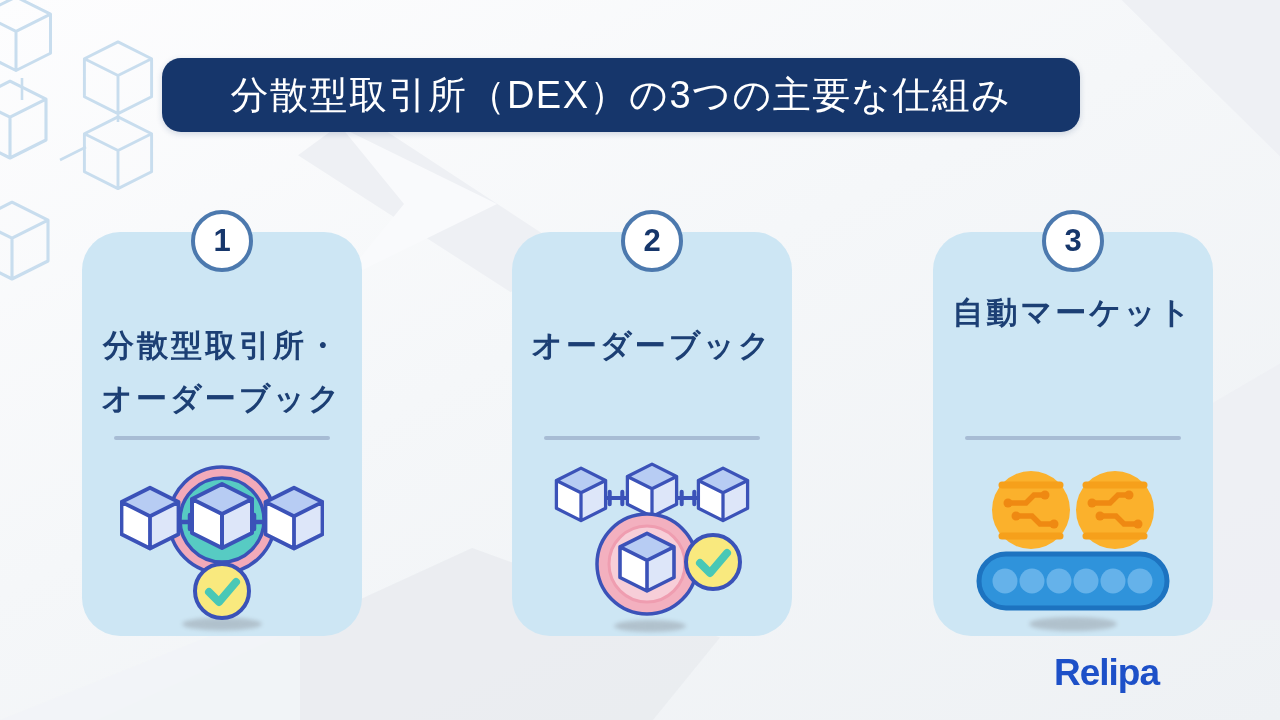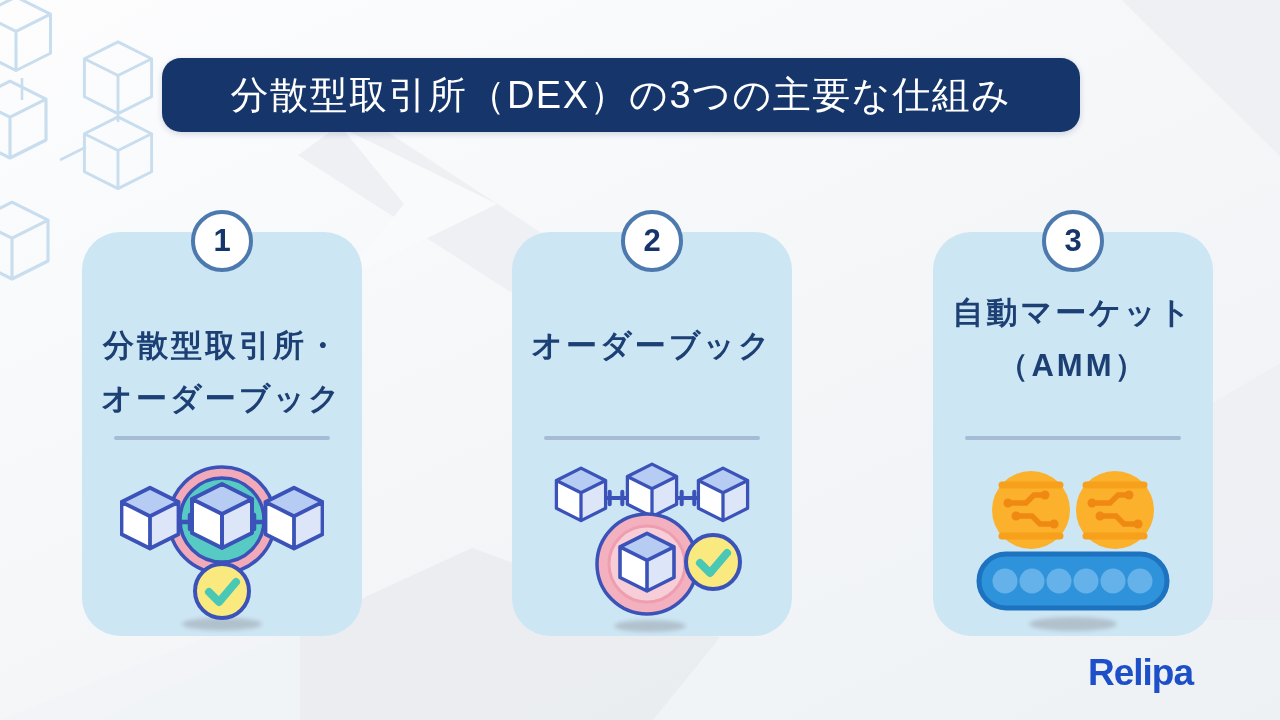--- a/index.html
+++ b/index.html
@@ -50,21 +50,21 @@
   }
   .heading.two-lines{top:87px;}
   .heading.three-lines{top:54px;}
   .divider{
     position:absolute;top:204px;left:50%;transform:translateX(-50%);
     width:216px;height:4px;border-radius:2px;background:#a7bcd4;
   }
   .icon-wrap{position:absolute;top:224px;left:50%;transform:translateX(-50%);}
   
   .logo{
-    position:absolute;left:1088px;top:652px;z-index:3;
+    position:absolute;left:1054px;top:652px;z-index:3;
     color:#1d50c8;font-size:37px;font-weight:800;letter-spacing:-1px;
     font-style:normal;
   }
 </style>
 </head>
 <body>
 
 <svg width="0" height="0" style="position:absolute" aria-hidden="true">
   <defs>
     <filter id="softblur" x="-50%" y="-50%" width="200%" height="200%">
@@ -160,21 +160,20 @@
       </svg>
     </div>
   </div>
 
   <div class="card card-3">
     <div class="badge">
       <span>3</span>
     </div>
     <div class="heading three-lines">
       <div>自動マーケット</div>
-      <div>（AMM）</div>
     </div>
     <div class="divider"></div>
     <div class="icon-wrap">
       <svg width="204" height="180" viewBox="0 0 204 180">
         <ellipse cx="102" cy="168" rx="44" ry="7" fill="#8f959d" opacity="0.45" filter="url(#softblur)"></ellipse>
 
         <g transform="translate(60,54)">
           <circle r="39" fill="#fbb12c"></circle>
           <path d="M-29,-25 H29" stroke="#f6a01b" stroke-width="7" stroke-linecap="round"></path>
           <path d="M-29,26 H29" stroke="#f6a01b" stroke-width="7" stroke-linecap="round"></path>

